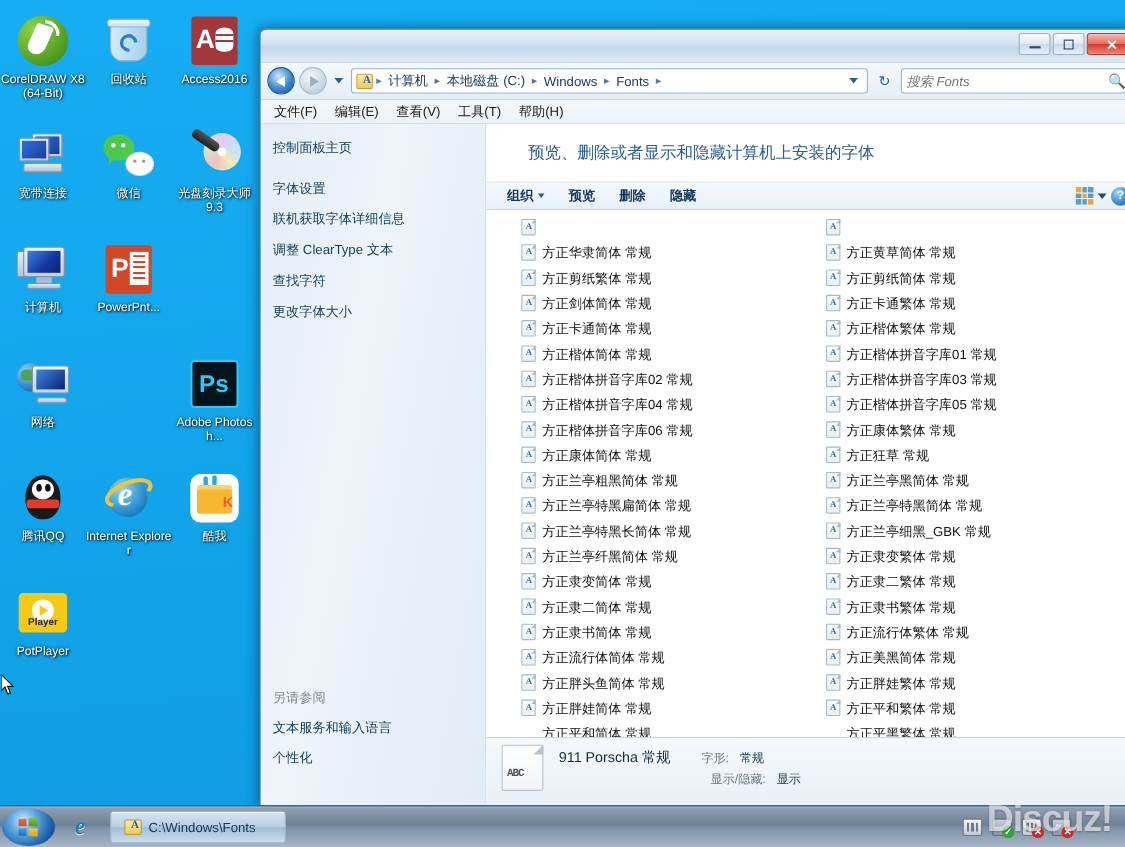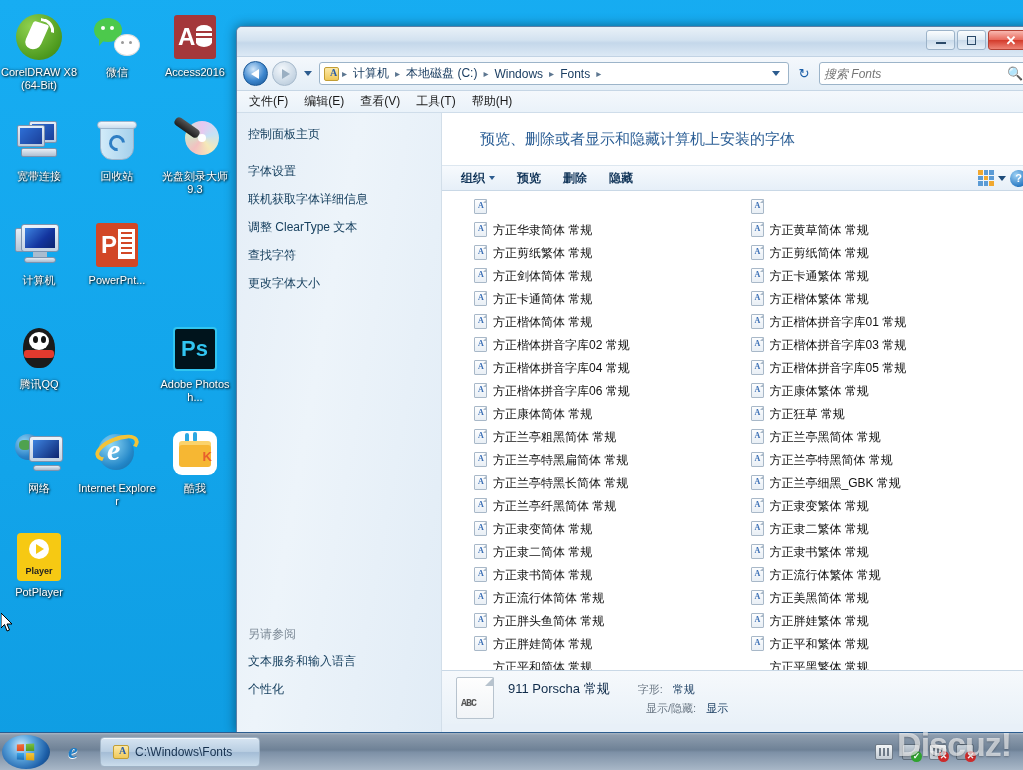--- a/index.html
+++ b/index.html
@@ -63,21 +63,21 @@
   .ic-qq .face{position:absolute;left:10px;top:6px;width:20px;height:18px;background:#fff;border-radius:50%;}
   .ic-qq .eye{position:absolute;top:10px;width:5px;height:7px;background:#111;border-radius:50%;}
   .ic-qq .eye.l{left:14px;} .ic-qq .eye.r{left:22px;}
   .ic-qq .scarf{position:absolute;left:5px;top:24px;width:30px;height:8px;background:#E23A2E;border-radius:3px;}
   .ic-net{position:relative;width:48px;height:42px;}
   .ic-net .globe{position:absolute;left:0;top:2px;width:26px;height:26px;border-radius:50%;background:radial-gradient(circle at 35% 30%,#8FD3F5,#2A82C8 60%,#1A5E9A);}
   .ic-net .globe::after{content:"";position:absolute;left:4px;top:6px;width:12px;height:10px;background:#4FA24F;border-radius:40%;}
   .ic-net .scr{position:absolute;left:14px;top:4px;width:34px;height:26px;background:linear-gradient(#EDF3FA,#C3D2E3);border:1px solid #7D93AE;border-radius:3px;}
   .ic-net .scr::after{content:"";position:absolute;inset:3px;background:linear-gradient(135deg,#3E84E0,#0C2470);}
   .ic-net .foot{position:absolute;left:18px;top:33px;width:28px;height:6px;background:linear-gradient(#E4EBF3,#A9BCCF);border:1px solid #7D93AE;border-radius:3px;}
-  .ic-pot{width:44px;height:48px;background:#F6C913;border-radius:4px;position:relative;}
+  .ic-pot{width:44px;height:36px;background:#F6C913;border-radius:4px;position:relative;}
   .ic-pot .circ{position:absolute;left:12px;top:6px;width:20px;height:20px;border-radius:50%;background:#fff;}
   .ic-pot .circ::after{content:"";position:absolute;left:7px;top:5px;border-left:8px solid #F6C913;border-top:5px solid transparent;border-bottom:5px solid transparent;}
   .ic-pot .txt{position:absolute;left:0;right:0;bottom:5px;text-align:center;font:bold 9px "Liberation Sans",sans-serif;color:#222;}
   .ic-wechat{position:relative;width:46px;height:38px;}
   .ic-wechat .b1{position:absolute;left:0;top:0;width:28px;height:24px;border-radius:50%;background:#4CC94C;}
   .ic-wechat .b1::after{content:"";position:absolute;left:5px;bottom:-4px;border-top:8px solid #4CC94C;border-right:7px solid transparent;}
   .ic-wechat .b2{position:absolute;right:0;bottom:0;width:26px;height:22px;border-radius:50%;background:#fff;border:1px solid #DDD;}
   .ic-wechat .d{position:absolute;width:4px;height:4px;border-radius:50%;background:#fff;}
   .ic-wechat .d.a{left:7px;top:8px;} .ic-wechat .d.b{left:16px;top:8px;}
   .ic-wechat .e{position:absolute;width:3px;height:3px;border-radius:50%;background:#999;}
@@ -281,71 +281,71 @@
             <span class="tower"></span>
             <span class="scr"></span>
             <span class="stand"></span>
             <span class="foot"></span>
           </div>
         </div>
         <div class="lbl">计算机</div>
       </div>
       <div class="dicon">
         <div class="glyph">
+          <div class="ic-net">
+            <span class="globe"></span>
+            <span class="scr"></span>
+            <span class="foot"></span>
+          </div>
+        </div>
+        <div class="lbl">网络</div>
+      </div>
+      <div class="dicon">
+        <div class="glyph">
           <div class="ic-qq">
             <span class="body"></span>
             <span class="face"></span>
             <span class="eye l"></span>
             <span class="eye r"></span>
             <span class="scarf"></span>
           </div>
         </div>
         <div class="lbl">腾讯QQ</div>
       </div>
       <div class="dicon">
         <div class="glyph">
-          <div class="ic-net">
-            <span class="globe"></span>
-            <span class="scr"></span>
-            <span class="foot"></span>
-          </div>
-        </div>
-        <div class="lbl">网络</div>
-      </div>
-      <div class="dicon">
-        <div class="glyph">
           <div class="ic-pot">
             <span class="circ"></span>
             <span class="txt">Player</span>
           </div>
         </div>
         <div class="lbl">PotPlayer</div>
+      </div>
+      <div class="dicon">
+        <div class="glyph">
+          <div class="ic-bin">
+            <span class="can"></span>
+            <span class="lid"></span>
+            <span class="rec"></span>
+          </div>
+        </div>
+        <div class="lbl">回收站</div>
       </div>
       <div class="dicon">
         <div class="glyph">
           <div class="ic-wechat">
             <span class="b1"></span>
             <span class="b2"></span>
             <span class="d a"></span>
             <span class="d b"></span>
             <span class="e a"></span>
             <span class="e b"></span>
           </div>
         </div>
         <div class="lbl">微信</div>
-      </div>
-      <div class="dicon">
-        <div class="glyph">
-          <div class="ic-bin">
-            <span class="can"></span>
-            <span class="lid"></span>
-            <span class="rec"></span>
-          </div>
-        </div>
-        <div class="lbl">回收站</div>
       </div>
       <div class="dicon">
         <div class="glyph">
           <div class="ic-ppt">
             <span class="pg"></span>
           </div>
         </div>
         <div class="lbl">PowerPnt...</div>
       </div>
       <div class="dicon">

